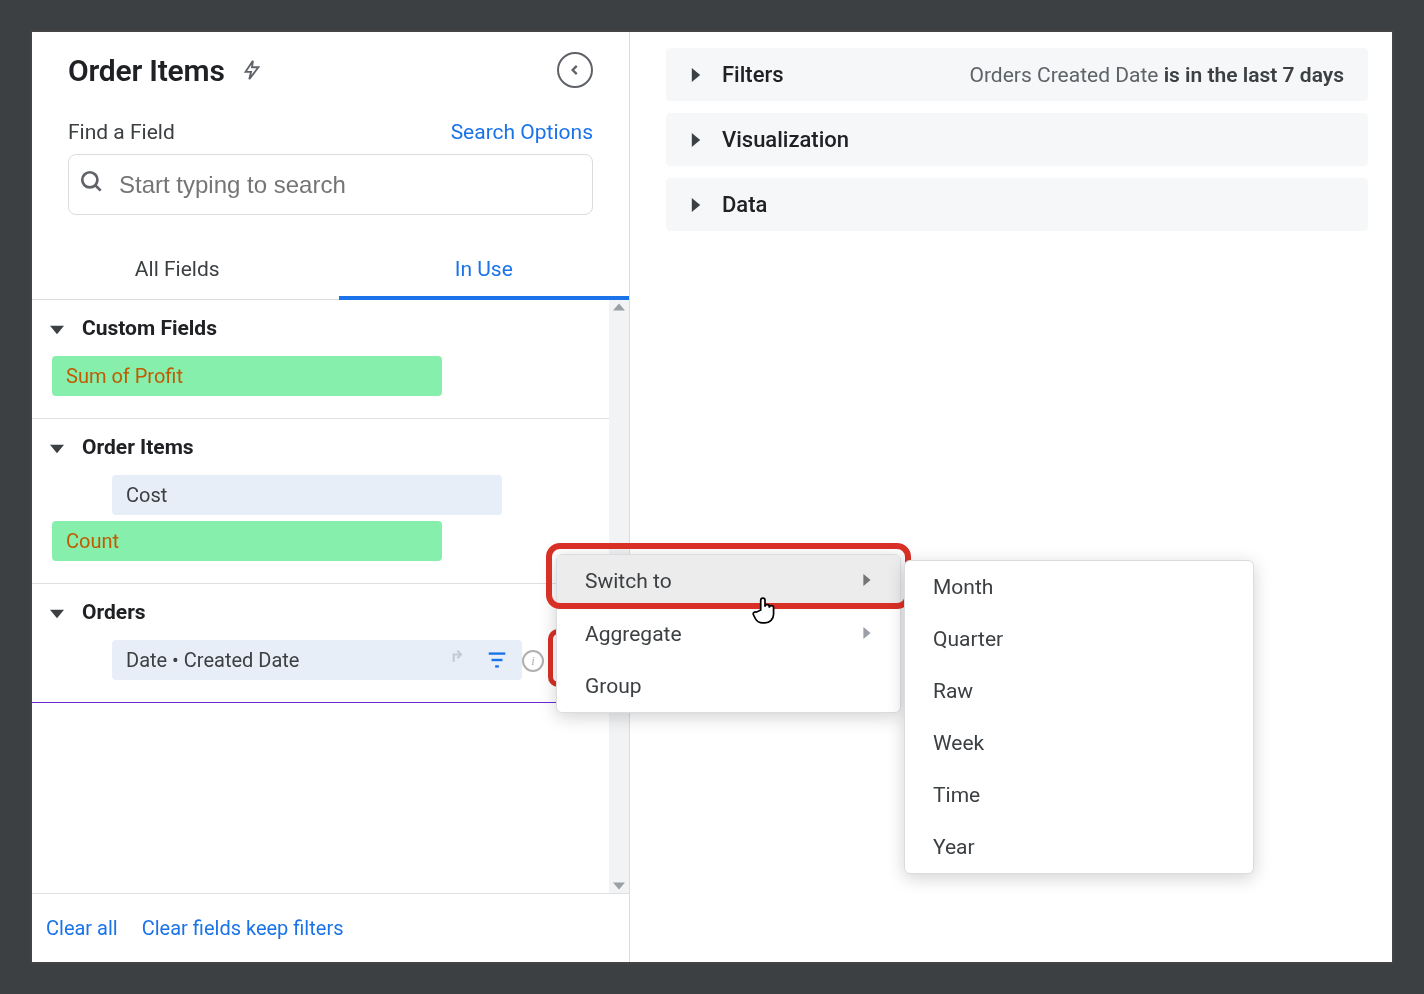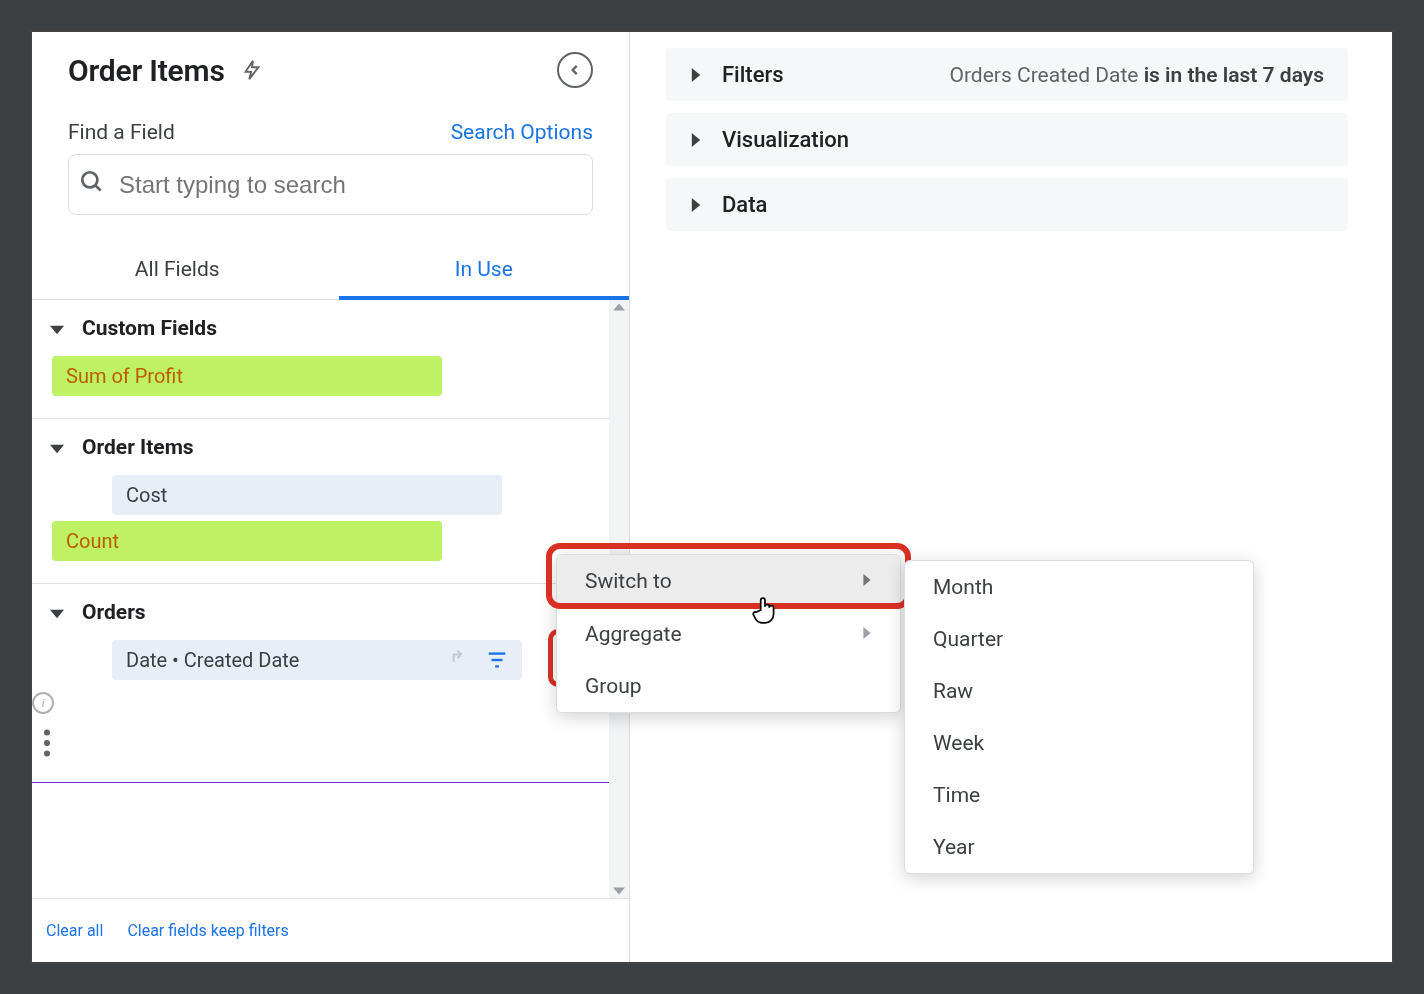--- a/index.html
+++ b/index.html
@@ -21,21 +21,21 @@
   }
   .left-pane {
     width: 598px;
     border-right: 1px solid #dadce0;
     display: flex;
     flex-direction: column;
     position: relative;
   }
   .right-pane {
     flex: 1;
-    padding: 16px 44px 16px 36px;
+    padding: 16px 24px 16px 36px;
   }
 
   
   .left-header {
     padding: 20px 36px 0 36px;
   }
   .title-row {
     display: flex;
     align-items: center;
     justify-content: space-between;
@@ -90,21 +90,21 @@
   }
   .group-header {
     display:flex; align-items:center; gap:18px; padding: 2px 0 12px 18px;
     font-size:21px; font-weight:700; cursor:pointer;
   }
   .caret-down-sm { color:#3c4043; }
   .field-chip {
     margin: 4px 0 6px 80px; width: 390px; padding: 8px 14px;
     border-radius: 4px; font-size: 20px; cursor:pointer;
   }
-  .chip-measure { background:#bef264; color:#bf5b00;margin-left:20px; }
+  .chip-measure { background:#86efac; color:#bf5b00;margin-left:20px; }
   .chip-dimension { background:#e8eef7; color:#3c4043; }
   .field-chip.with-icons {
     display:flex; align-items:center; justify-content:space-between; gap:8px;
     width: 410px;
   }
   .chip-label { flex:1; }
   .chip-icons { display:flex; align-items:center; gap:14px; color:#5f6368; }
   .chip-icon { display:flex; }
   .icon-muted { opacity:0.45; }
   .info-circle {
@@ -116,21 +116,21 @@
     display:inline-flex; align-items:center; justify-content:center;
     width:30px; height:46px; cursor:pointer; color:#5f6368;
   }
   .kebab-highlight {
     border:5px solid #d93025; border-radius:10px; padding:2px 0;
     position:absolute; width:44px; height:58px;
   }
 
   .left-footer {
     border-top:1px solid #e0e0e0; padding: 22px 14px; display:flex; gap:24px;
-    font-size:16px;
+    font-size:20px;
   }
   .left-footer a { color:#1a73e8; cursor:pointer; }
 
   
   .collapser {
     background:#f6f7f8; border-radius:4px; margin-bottom:12px;
     padding: 14px 24px; display:flex; align-items:center; gap:20px;
     font-size:22px; cursor:pointer;
   }
   .collapser .label { font-weight:500; }
@@ -232,21 +232,21 @@
 
         <div class="field-group" style="border-bottom:1px solid #6d28d9;">
           <div class="group-header">
             <span class="caret-down-sm">
               <svg width="14" height="10" viewBox="0 0 10 6" fill="#3c4043">
                   <path d="M0 0 L10 0 L5 6 Z"></path>
                 </svg>
             </span>
             <span>Orders</span>
           </div>
-          <div style="display:flex; align-items:flex-start; gap:6px; position:relative;flex-direction:column;">
+          <div style="display:flex; align-items:center; position:relative;">
             <div class="field-chip chip-dimension with-icons">
               <span class="chip-label">Date • Created Date</span>
               <span class="chip-icons">
                 <span class="chip-icon icon-muted">
                   <svg width="22" height="22" viewBox="0 0 24 24" fill="none" stroke="#9aa0a6" stroke-width="2.4">
                       <path d="M4 14 L4 6 L12 6"></path>
                       <path d="M8 2 L12 6 L8 10"></path>
                     </svg>
                 </span>
                 <span class="chip-icon">

